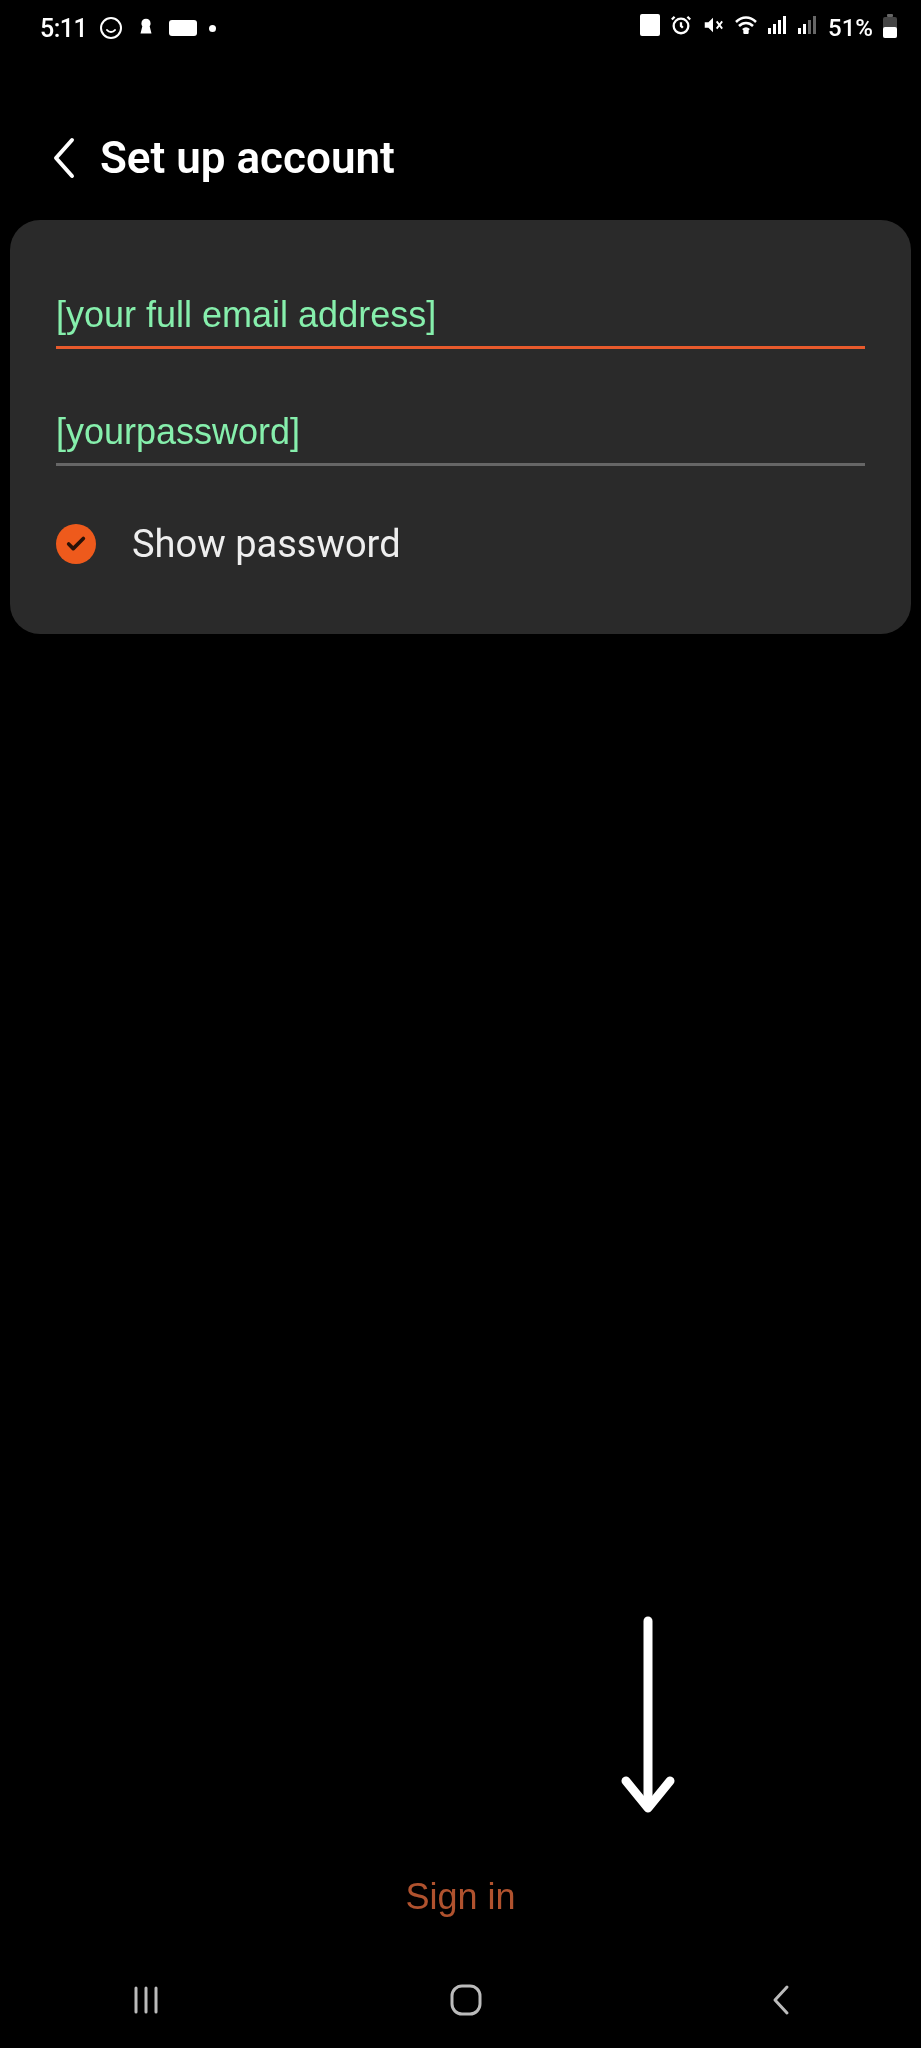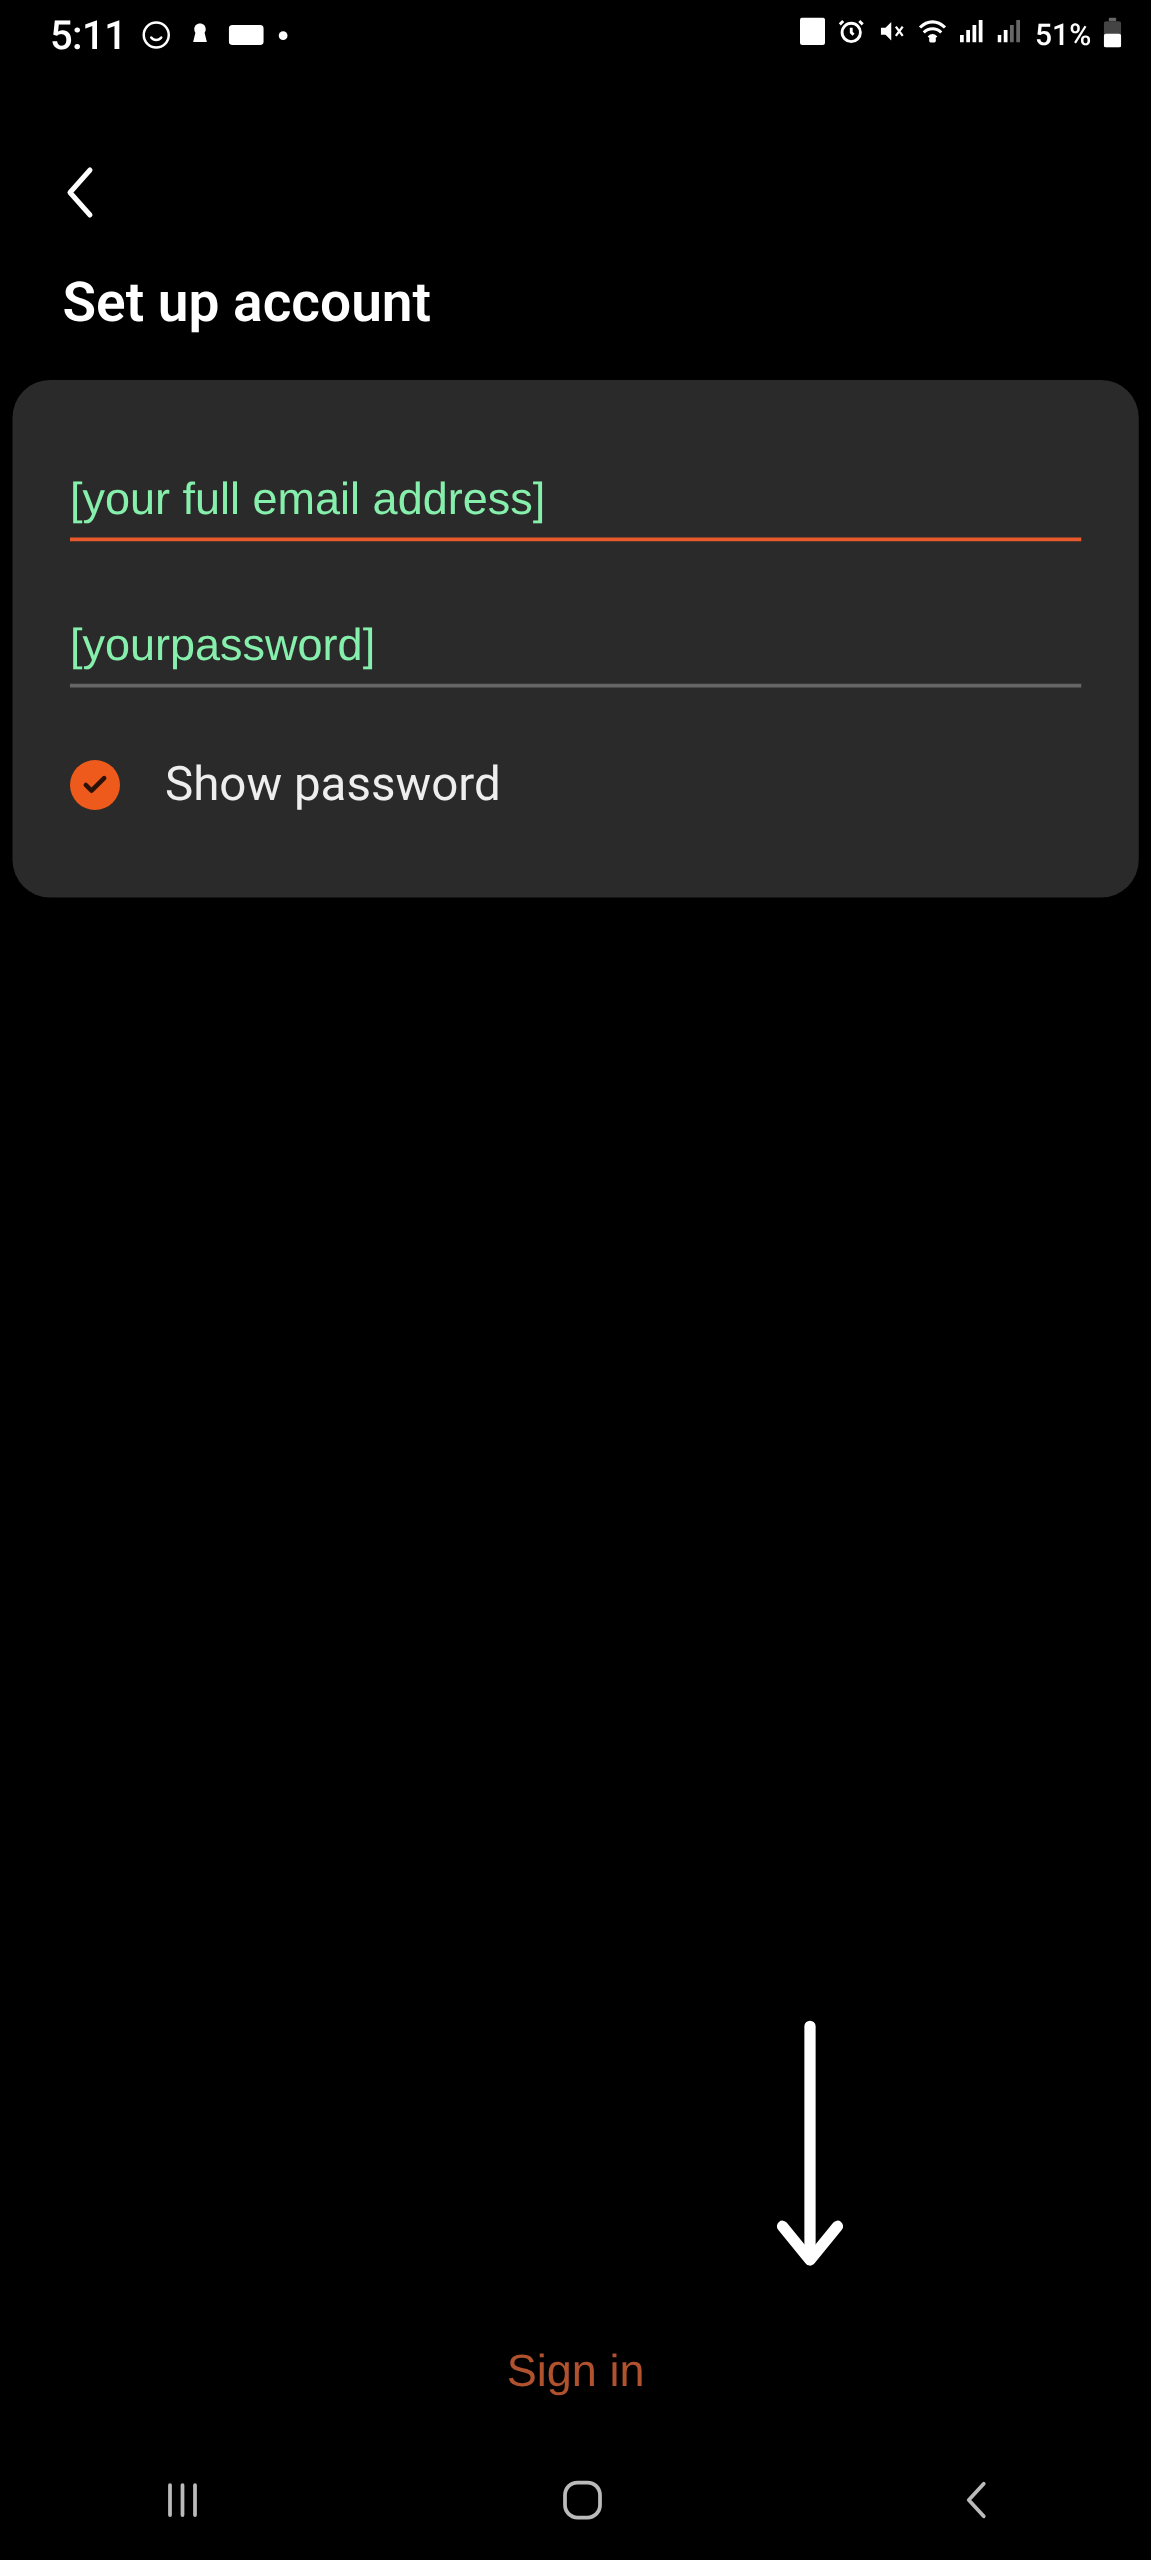--- a/index.html
+++ b/index.html
@@ -35,21 +35,21 @@
       gap: 12px;
     }
 
     .status-right {
       display: flex;
       align-items: flex-start;
       gap: 10px;
     }
 
     .status-time {
-      font-size: 32px;
+      font-size: 25px;
       letter-spacing: -0.5px;
     }
 
     .status-icon {
       display: inline-flex;
       align-items: center;
     }
 
     .status-dot {
       width: 7px;
@@ -58,23 +58,23 @@
       border-radius: 50%;
     }
 
     .battery-text {
       font-size: 24px;
     }
 
     
     .header {
       display: flex;
-      gap: 40px;
+      align-items: center;
+      gap: 24px;
       padding: 76px 50px 36px 50px;
-      flex-direction: column;
     }
 
     .back-icon {
       display: inline-flex;
     }
 
     .app-title {
       font-size: 44px;
       font-weight: 600;
       color: #ffffff;

